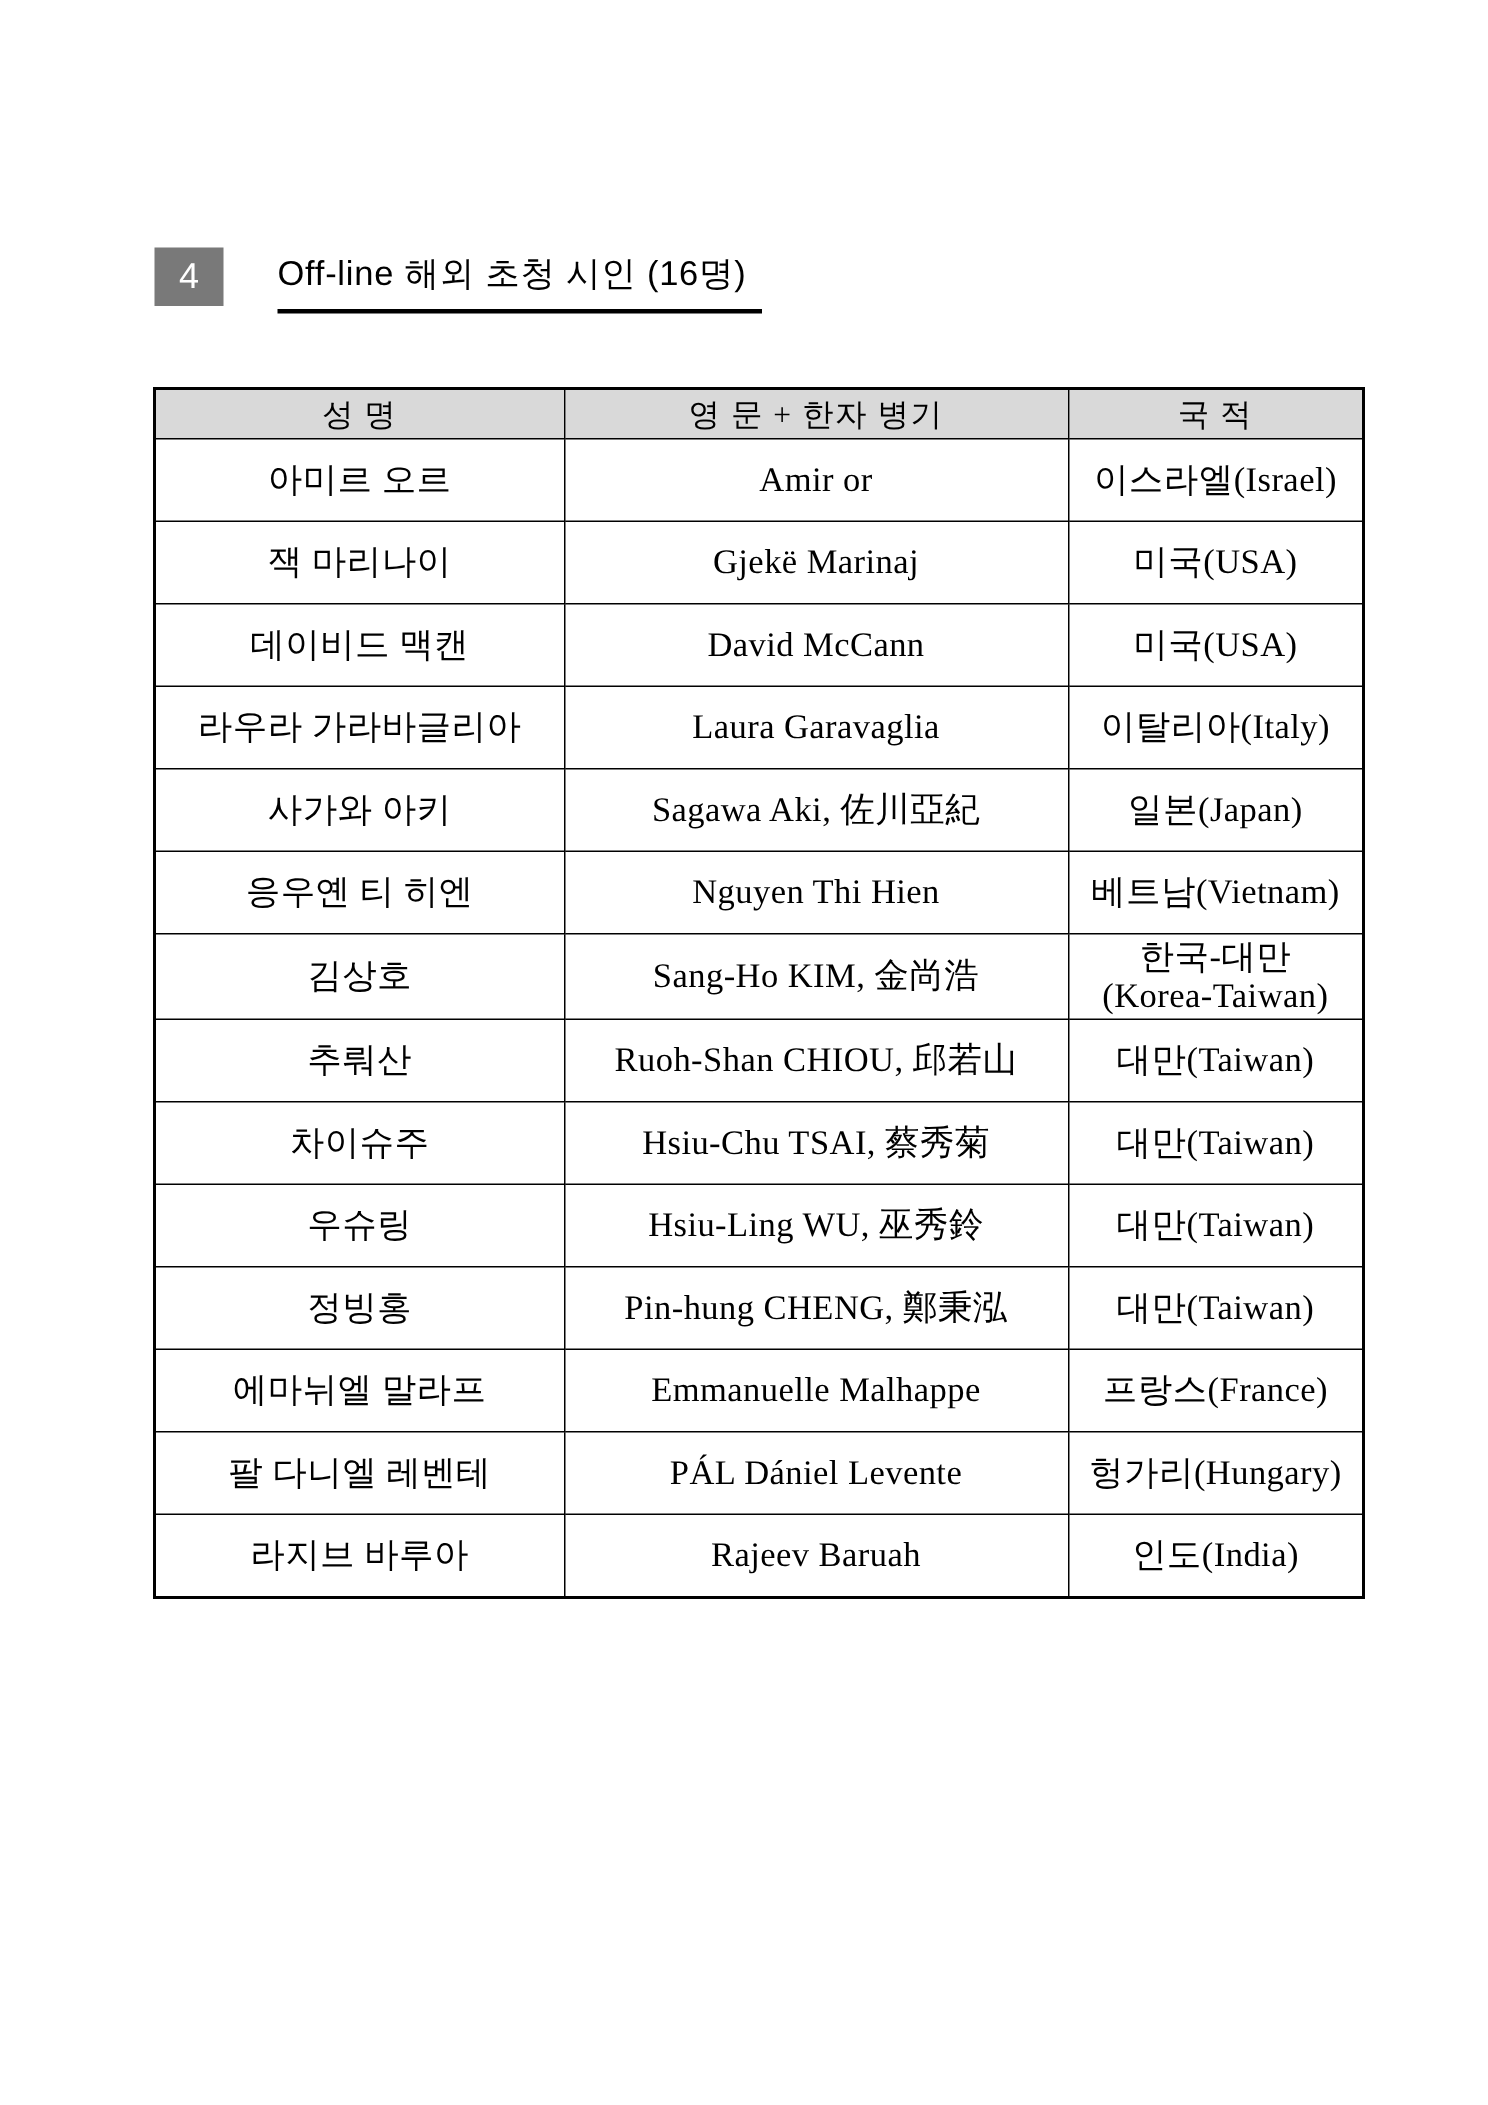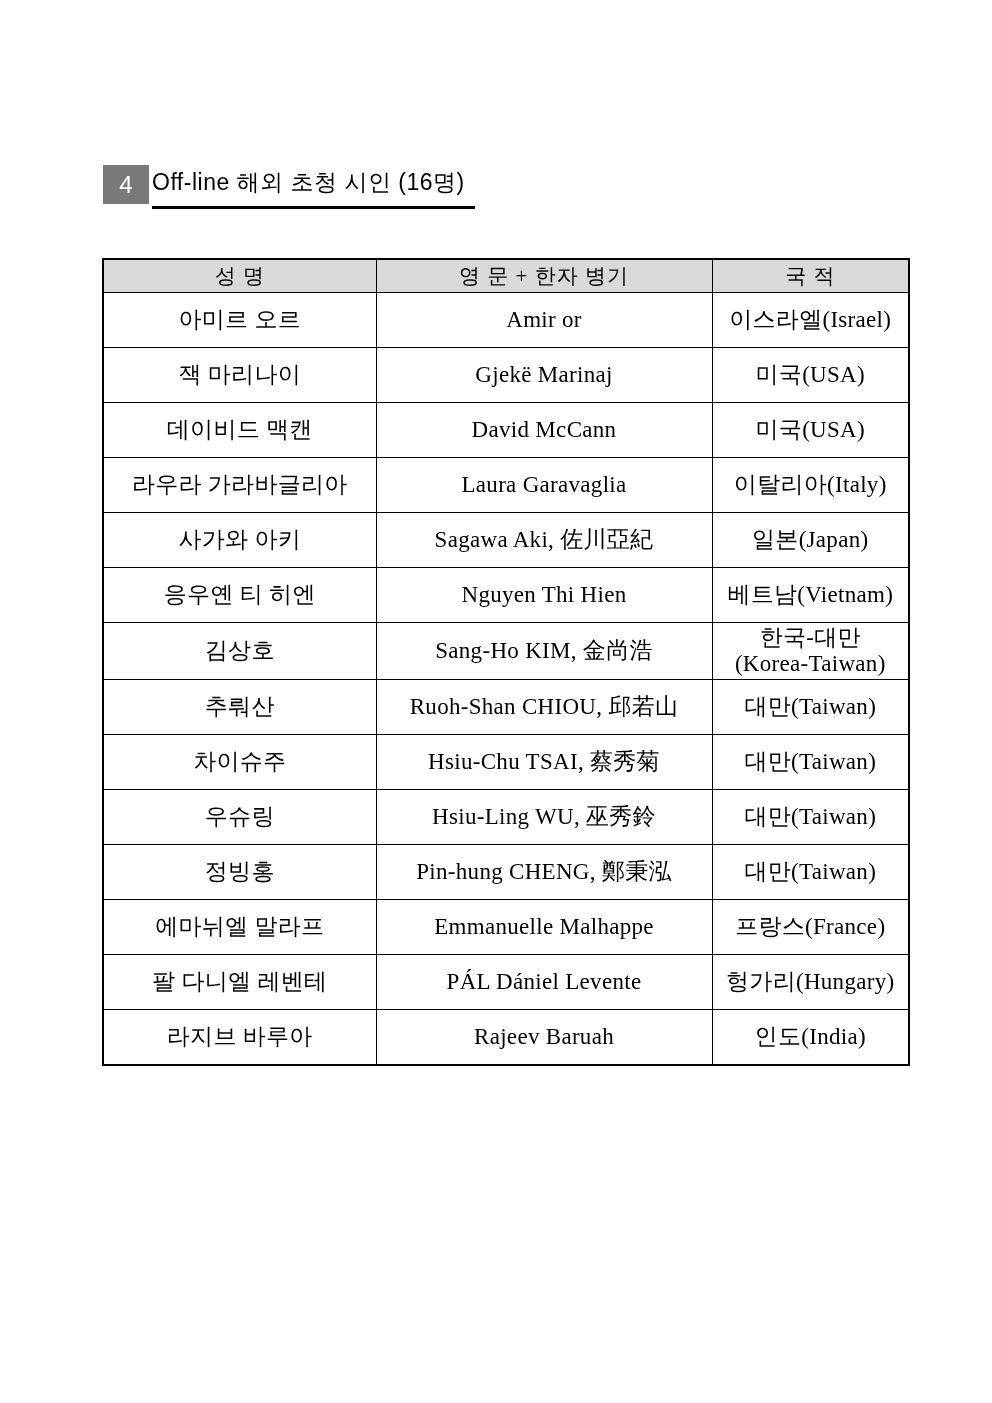--- a/index.html
+++ b/index.html
@@ -34,21 +34,21 @@
     color: #ffffff;
     display: flex;
     align-items: center;
     justify-content: center;
     font-family: "Liberation Sans", "DejaVu Sans", sans-serif;
     font-size: 24px;
     flex: 0 0 auto;
   }
 
   .section-title {
-    margin-left: 3px;
+    margin-left: 36px;
     margin-top: 2px;
     font-family: "Liberation Sans", "DejaVu Sans", sans-serif;
     font-size: 23px;
     font-weight: normal;
     letter-spacing: 0.5px;
     line-height: 30px;
     border-bottom: 3px solid #000000;
     padding: 0 10px 9px 0;
     white-space: nowrap;
   }

